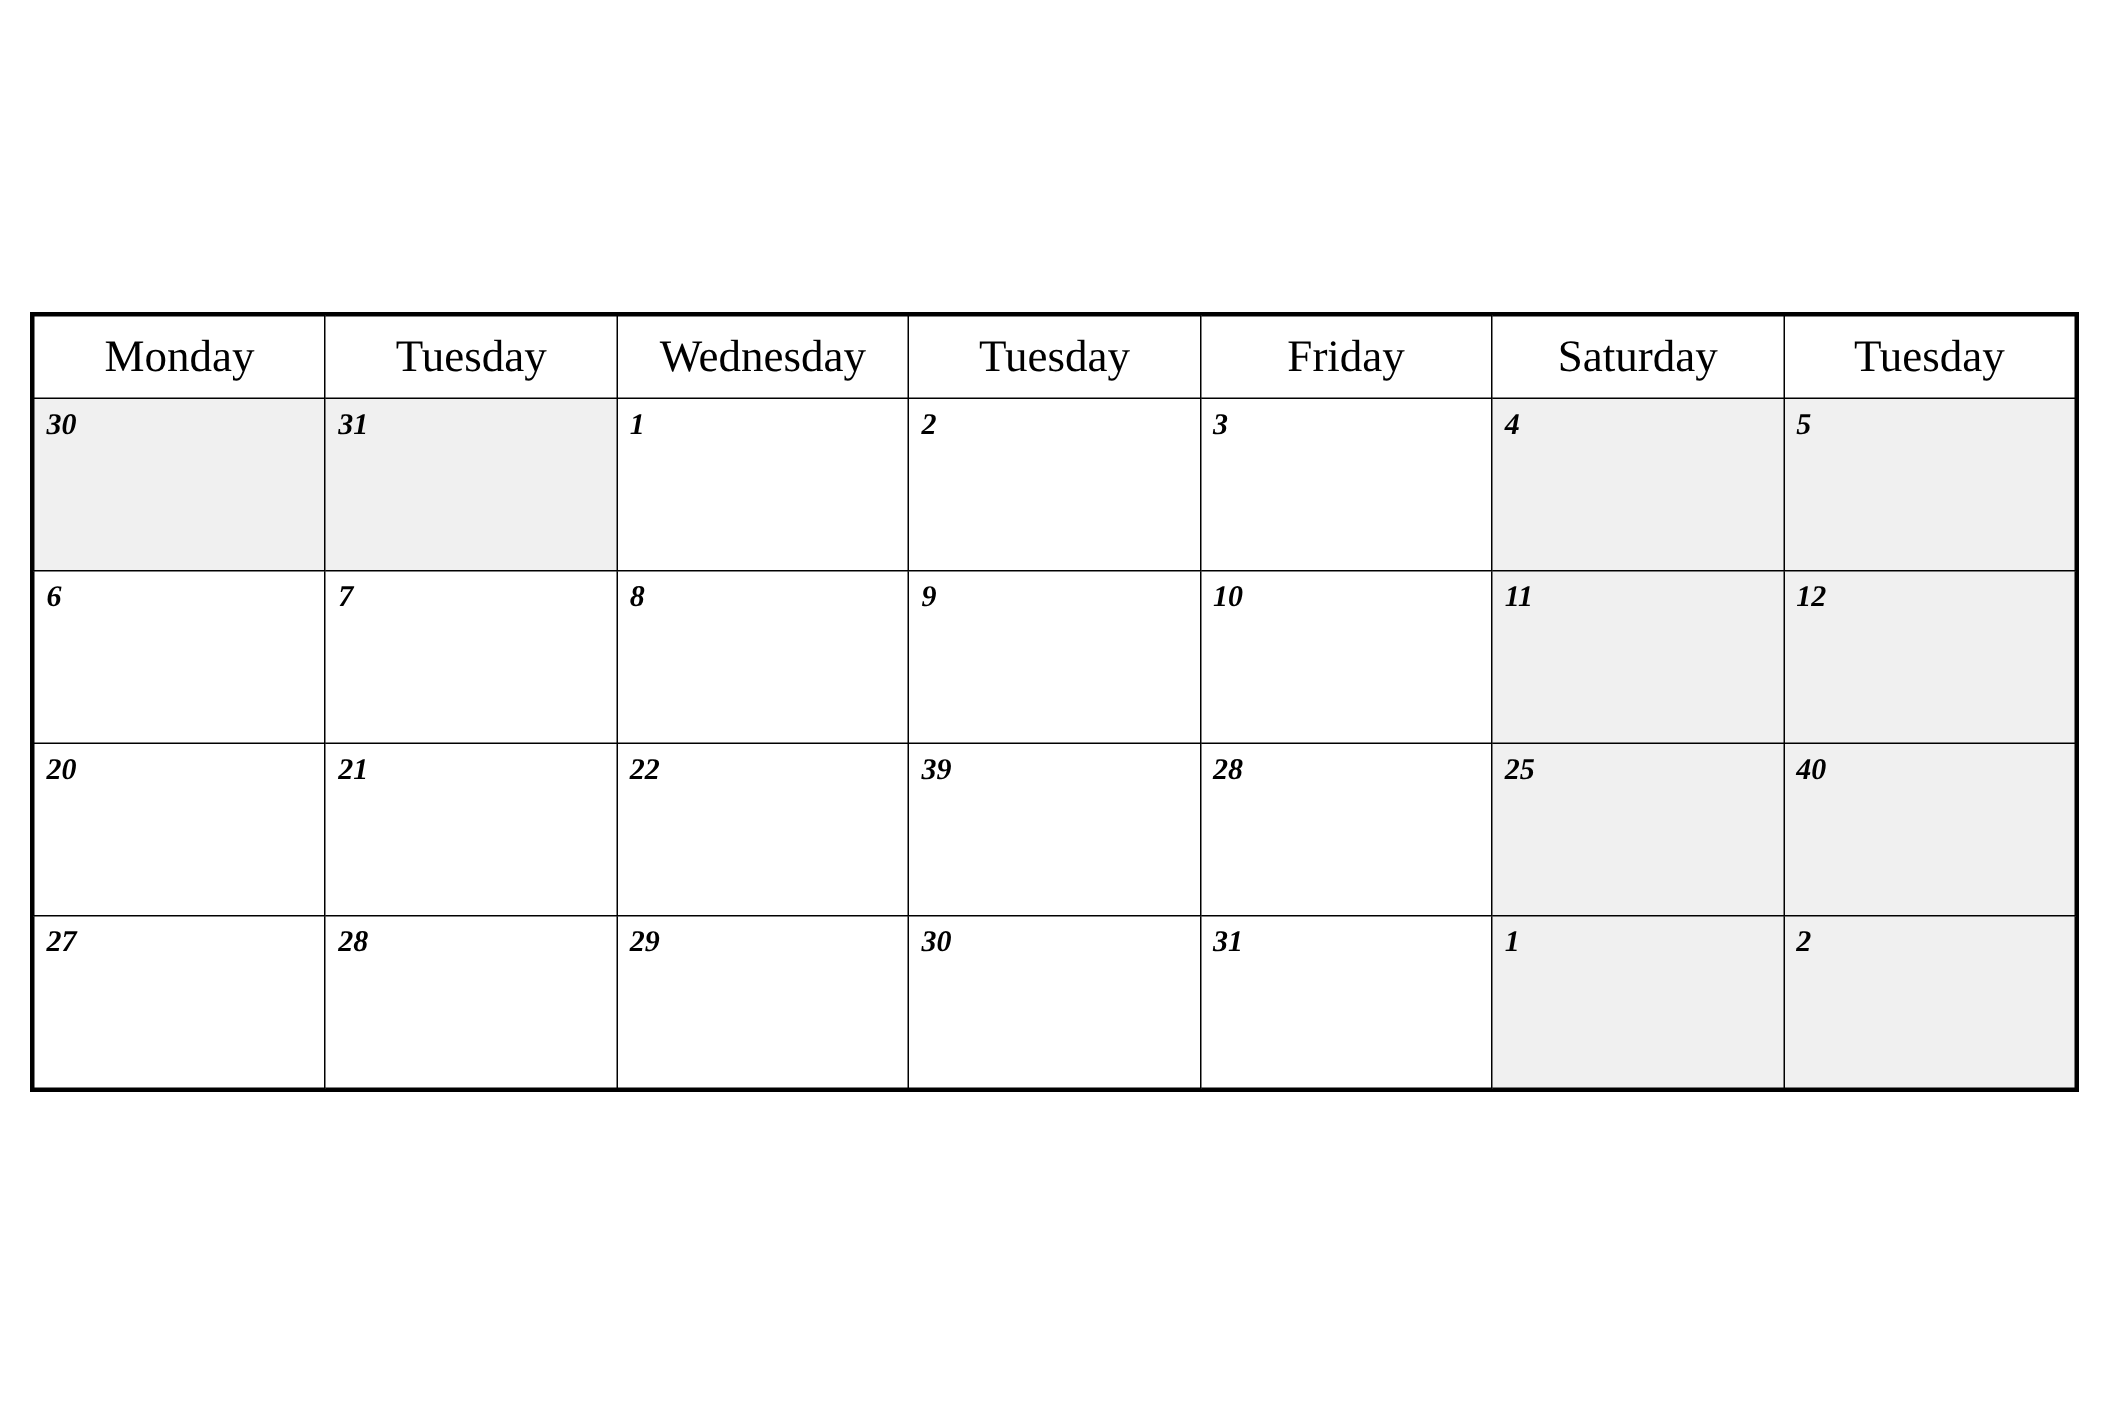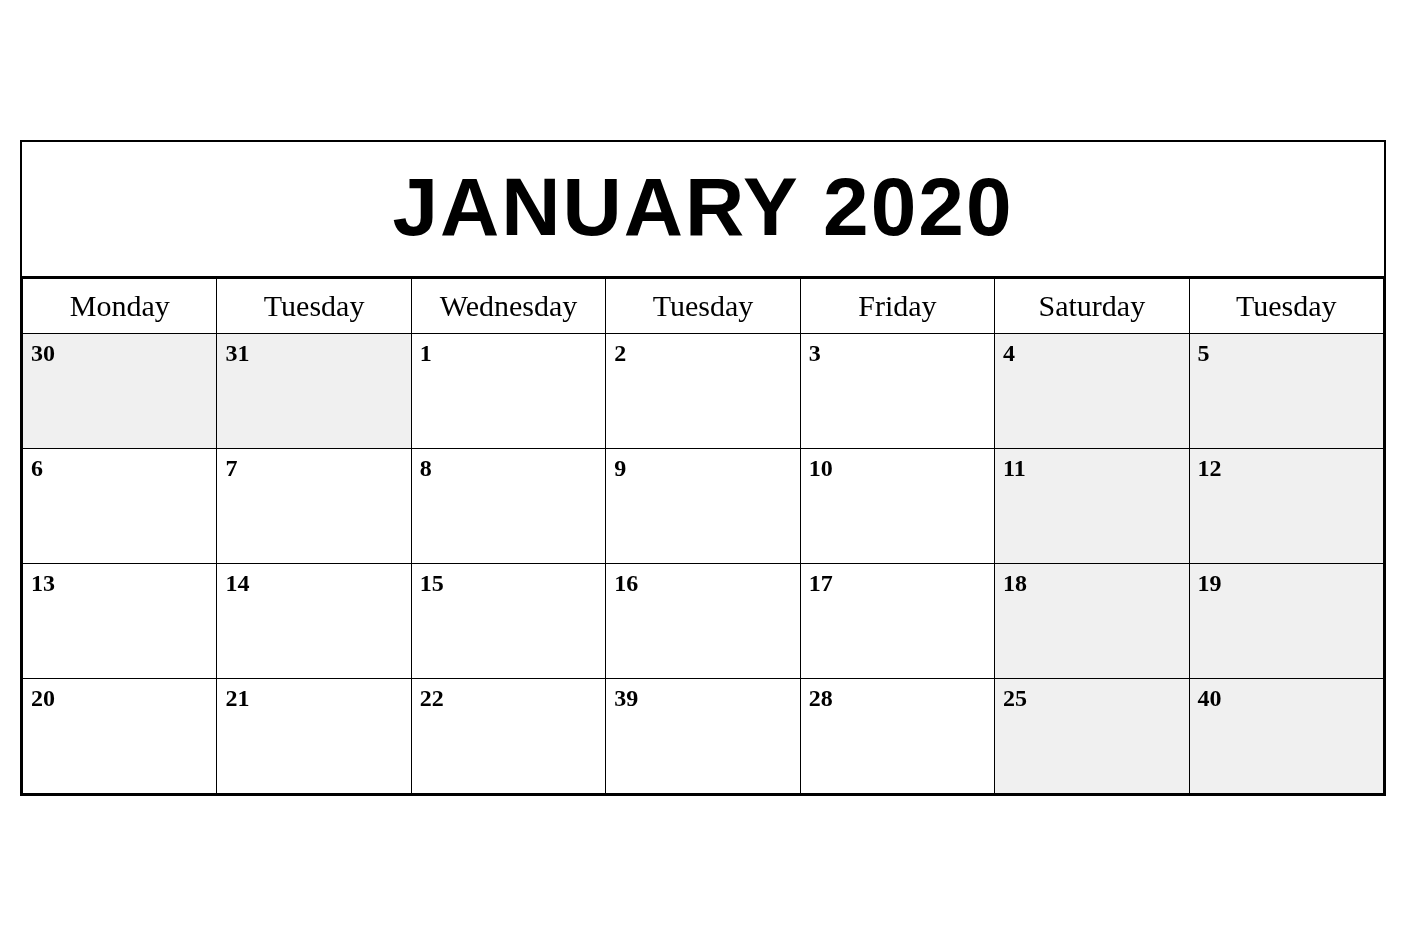--- a/index.html
+++ b/index.html
@@ -61,30 +61,28 @@
       font-weight: bold;
       background: #fff;
     }
 
     .calendar-grid td.outside-month {
       background: #f0f0f0;
     }
 
     .calendar-grid td span {
       font-weight: bold;
-      font-size: 24px;
+      font-size: 20px;
+      font-style: italic;
     }
   </style>
 </head>
 <body>
 
 <div class="calendar-container">
-  <div class="calendar-header">
-    <div class="calendar-title">JANUARY 2020</div>
-  </div>
   <table class="calendar-grid">
     <thead>
       <tr>
       <th>Monday</th>
           <th>Tuesday</th>
           <th>Wednesday</th>
           <th>Tuesday</th>
           <th>Friday</th>
           <th>Saturday</th>
           <th>Tuesday</th>
@@ -103,32 +101,32 @@
         <tr>
           <td><span>6</span></td>
           <td><span>7</span></td>
           <td><span>8</span></td>
           <td><span>9</span></td>
           <td><span>10</span></td>
           <td class="outside-month"><span>11</span></td>
           <td class="outside-month"><span>12</span></td>
         </tr>
         <tr>
-          <td><span>13</span></td>
-          <td><span>14</span></td>
-          <td><span>15</span></td>
-          <td><span>16</span></td>
-          <td><span>17</span></td>
-          <td class="outside-month"><span>18</span></td>
-          <td class="outside-month"><span>19</span></td>
-        </tr>
-        <tr>
           <td><span>20</span></td>
           <td><span>21</span></td>
           <td><span>22</span></td>
           <td><span>39</span></td>
           <td><span>28</span></td>
           <td class="outside-month"><span>25</span></td>
           <td class="outside-month"><span>40</span></td>
         </tr>
+        <tr>
+          <td><span>27</span></td>
+          <td><span>28</span></td>
+          <td><span>29</span></td>
+          <td><span>30</span></td>
+          <td><span>31</span></td>
+          <td class="outside-month"><span>1</span></td>
+          <td class="outside-month"><span>2</span></td>
+        </tr>
       </tbody>
   </table>
 </div>
 
 </body></html>

